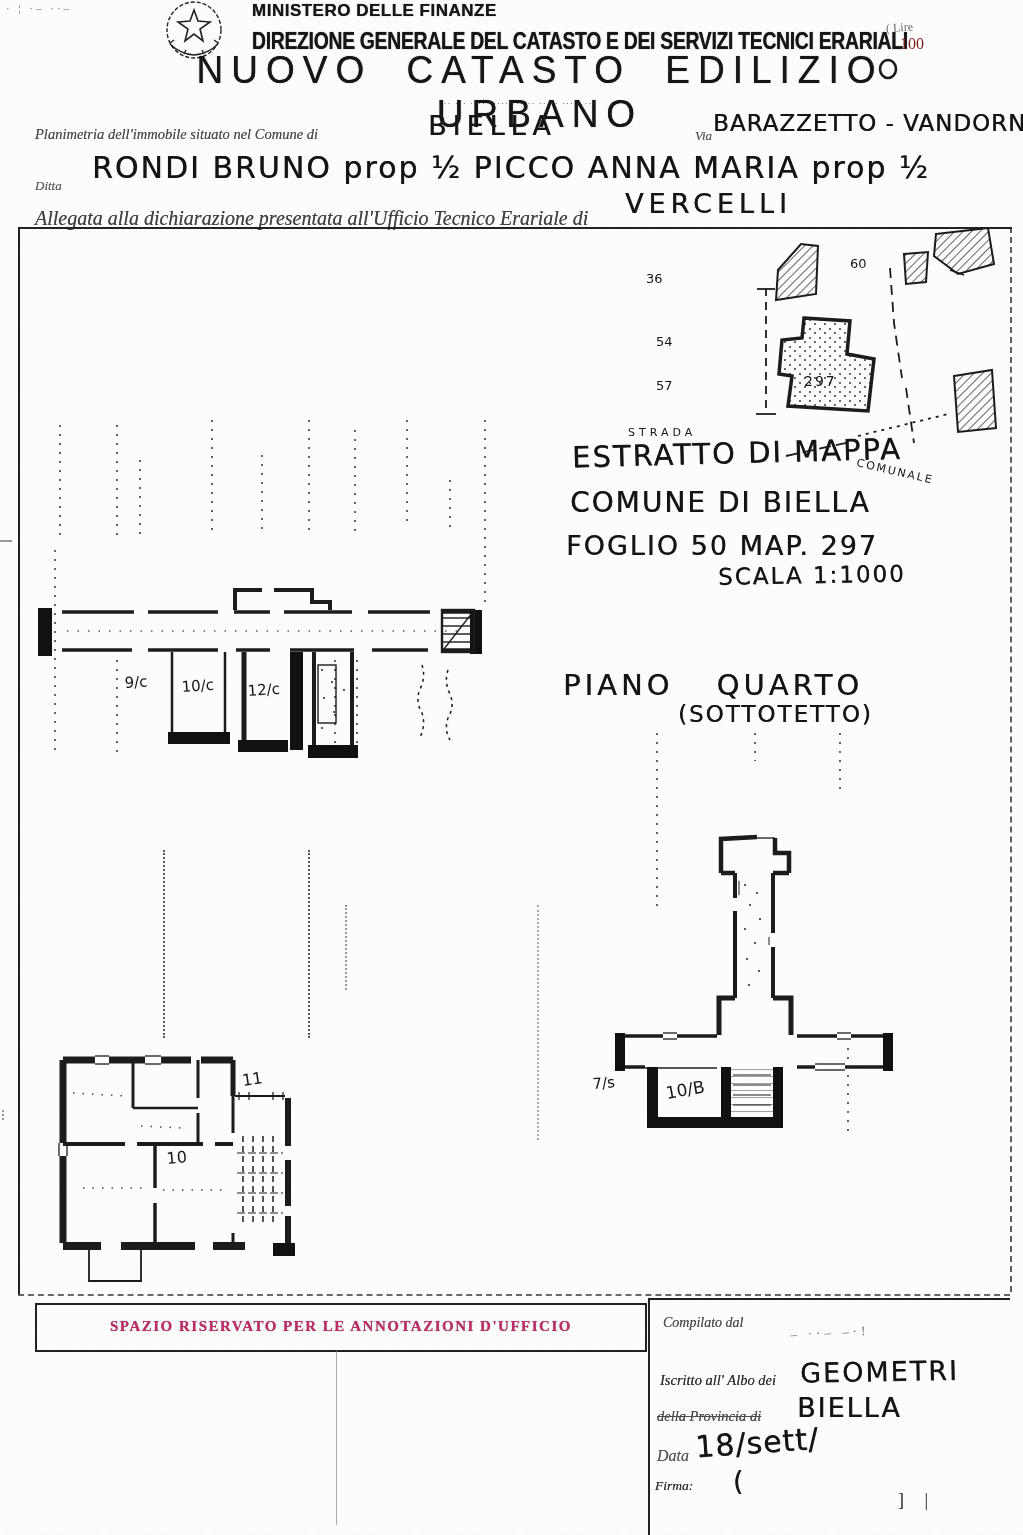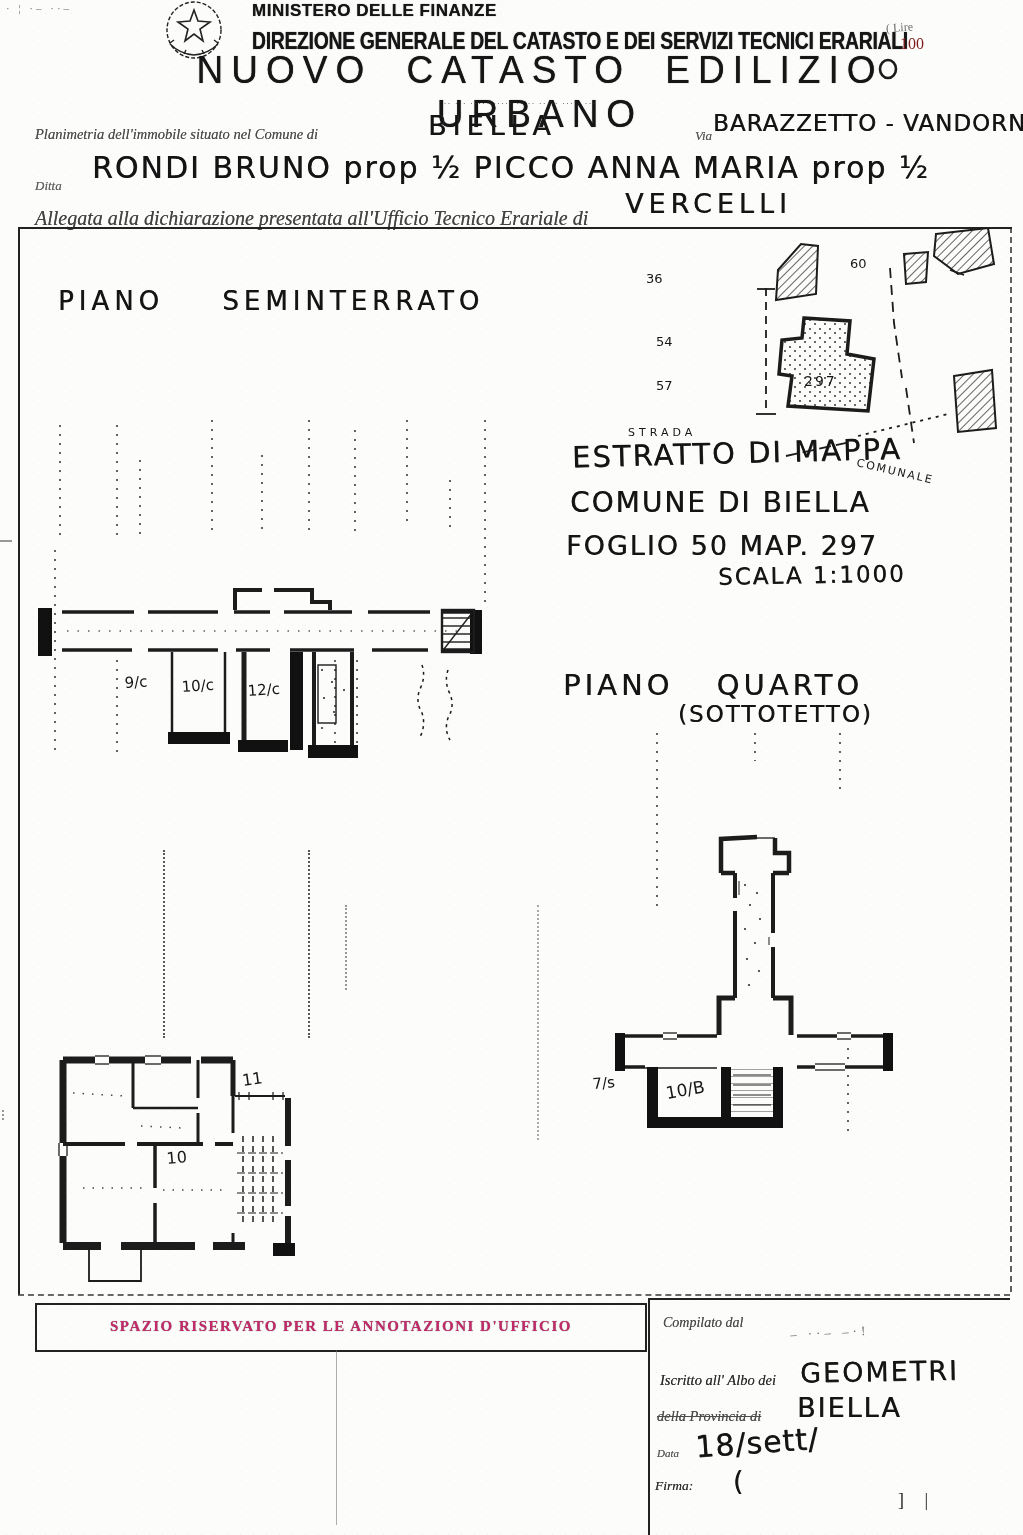--- a/index.html
+++ b/index.html
@@ -58,21 +58,20 @@
   <div class="abs print-it" style="left:35px;top:178px;font-size:13px;opacity:.75;">Ditta</div>
   <div class="abs hand" style="left:92px;top:150px;font-size:30px;letter-spacing:2px;">RONDI BRUNO prop ½ PICCO ANNA MARIA prop ½</div>
 
   <div class="abs print-it" style="left:35px;top:207px;font-size:20px;opacity:.9;">Allegata alla dichiarazione presentata all'Ufficio Tecnico Erariale di</div>
   <div class="abs hand" style="left:625px;top:188px;font-size:27px;letter-spacing:5px;">VERCELLI</div>
 
   <div class="hline" style="left:18px;top:227px;width:994px;height:2px;"></div>
   <div class="hline" style="left:18px;top:227px;width:2px;height:1068px;"></div>
   <div class="vdash" style="left:1010px;top:227px;height:1065px;"></div>
 
-  <div class="abs hand" style="left:58px;top:286px;font-size:26px;letter-spacing:5px;word-spacing:45px;">PIANO SEMINTERRATO</div>
 
   <svg class="abs" style="left:22px;top:420px;" width="480" height="350" viewBox="0 0 480 350">
     <g stroke="#1c1c1c">
 
       <g stroke-width="1.6" stroke-dasharray="2 7" opacity=".85">
         <line x1="38" y1="5" x2="38" y2="118"></line>
           <line x1="95" y1="5" x2="95" y2="118"></line>
         <line x1="118" y1="40" x2="118" y2="115"></line>
           <line x1="190" y1="0" x2="190" y2="115"></line>
         <line x1="240" y1="35" x2="240" y2="112"></line>
@@ -356,21 +355,21 @@
 
   <div class="abs print-it" style="left:663px;top:1315px;font-size:14px;opacity:.85;">Compilato dal</div>
   <div class="abs faint" style="left:790px;top:1325px;font-size:13px;letter-spacing:4px;transform:rotate(-3deg);">–  ··–  –·!</div>
 
   <div class="abs print-it" style="left:660px;top:1372px;font-size:14.5px;">Iscritto all' Albo dei</div>
   <div class="abs hand" style="left:800px;top:1356px;font-size:27px;letter-spacing:2px;transform:rotate(-1deg);">GEOMETRI</div>
 
   <div class="abs print-it" style="left:657px;top:1408px;font-size:14.5px;text-decoration:line-through;opacity:.85;">della Provincia di</div>
   <div class="abs hand" style="left:797px;top:1392px;font-size:27px;letter-spacing:2px;">BIELLA</div>
 
-  <div class="abs print-it" style="left:657px;top:1447px;font-size:11px;opacity:.8;">Data</div>
+  <div class="abs print-it" style="left:657px;top:1447px;font-size:16px;opacity:.8;">Data</div>
   <div class="abs hand" style="left:695px;top:1425px;font-size:30px;letter-spacing:1px;transform:rotate(-4deg);">18/sett/</div>
 
   <div class="abs print-it" style="left:655px;top:1478px;font-size:13.5px;">Firma:</div>
   <div class="abs hand" style="left:733px;top:1466px;font-size:26px;">(</div>
 
   <div class="abs" style="left:898px;top:1490px;font-size:18px;letter-spacing:8px;font-family:'Liberation Serif',serif;color:#222;">]  |</div>
 
   <div class="abs" style="left:0;top:540px;width:12px;height:2px;background:#555;opacity:.6;"></div>
   <div class="abs" style="left:2px;top:1110px;width:2px;height:10px;border-left:2px dotted #555;opacity:.6;"></div>
 

